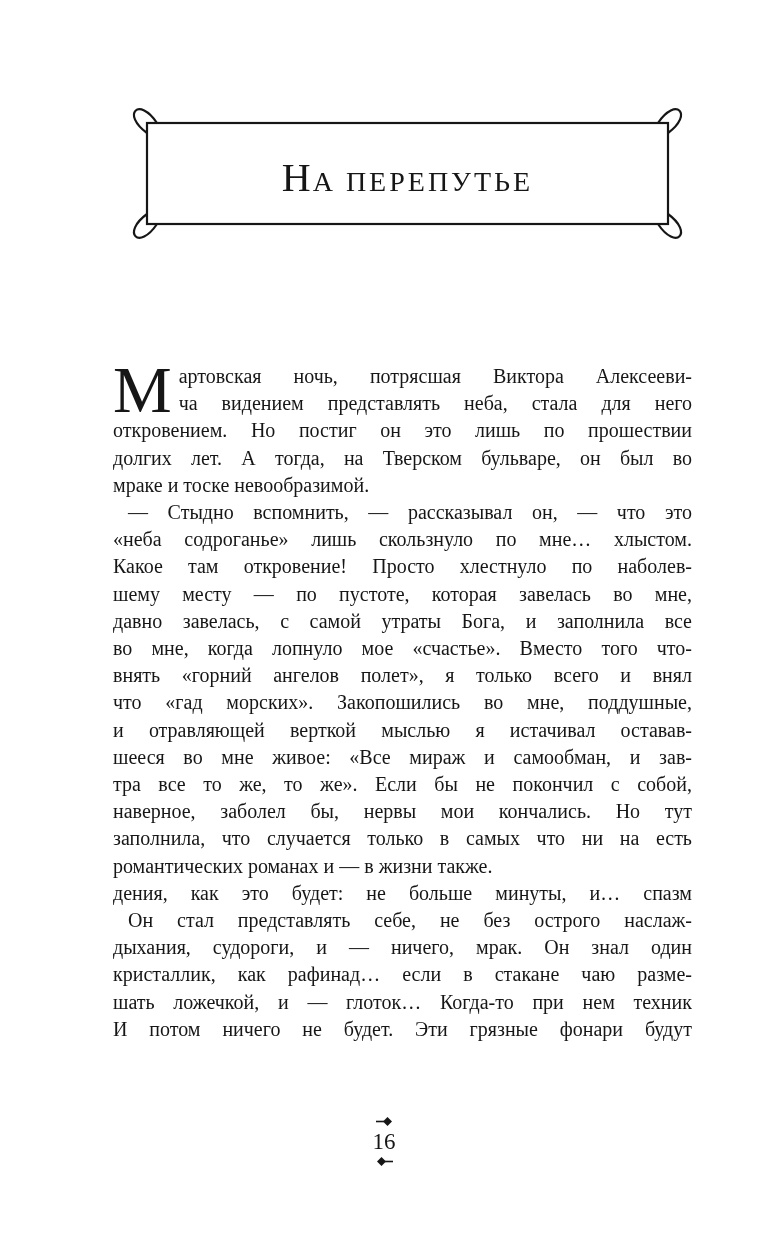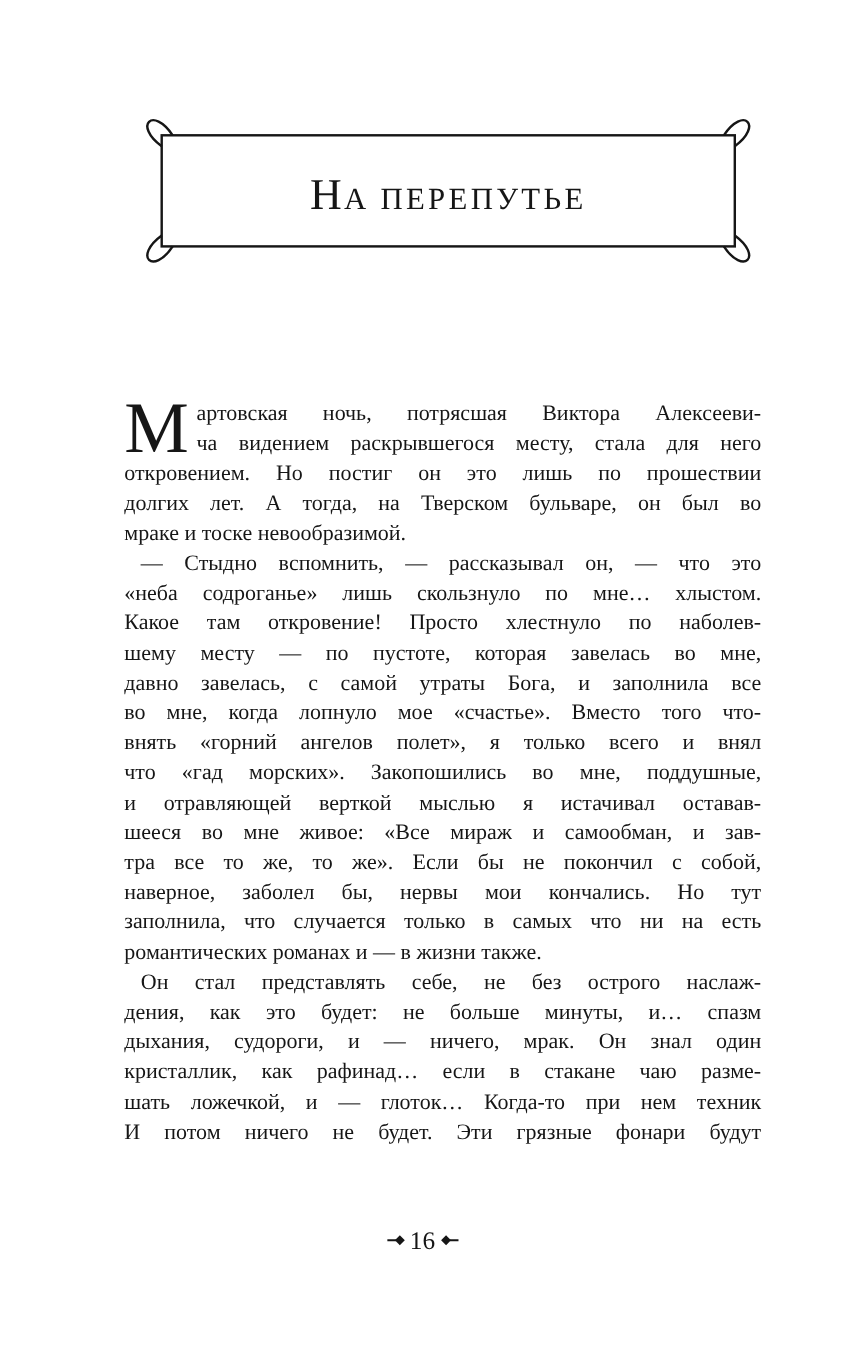--- a/index.html
+++ b/index.html
@@ -50,20 +50,21 @@
     line-height: 48px;
     height: 50px;
     margin: 3px 7px 0 0;
   }
 
   
   .footer {
     position: absolute; left: 0; top: 1116px; width: 768px;
     display: flex; align-items: center; justify-content: center;
     gap: 3px;
+    flex-direction: column;
   }
   .page-number {
     font-size: 23px; line-height: 1;
     padding: 0 1px;
   }
   .orn { display: block; }
 </style>
 </head>
 <body>
 
@@ -81,21 +82,21 @@
     <span class="baseline">
       <span class="title-initial">Н</span>
         <span class="title-rest">А ПЕРЕПУТЬЕ</span>
     </span>
   </div>
 
   <div class="body-text">
       <div class="para">
         <span class="dropcap">М</span>
         <div class="line">артовская ночь, потрясшая Виктора Алексееви-</div>
-        <div class="line">ча видением раскрывшегося месту, стала для него</div>
+        <div class="line">ча видением представлять неба, стала для него</div>
         <div class="line">откровением. Но постиг он это лишь по прошествии</div>
         <div class="line">долгих лет. А тогда, на Тверском бульваре, он был во</div>
         <div class="line last">мраке и тоске невообразимой.</div>
       </div>
       <div class="para">
         <div class="line indent">— Стыдно вспомнить, — рассказывал он, — что это</div>
         <div class="line">«неба содроганье» лишь скользнуло по мне… хлыстом.</div>
         <div class="line">Какое там откровение! Просто хлестнуло по наболев-</div>
         <div class="line">шему месту — по пустоте, которая завелась во мне,</div>
         <div class="line">давно завелась, с самой утраты Бога, и заполнила все</div>
@@ -103,22 +104,22 @@
         <div class="line">внять «горний ангелов полет», я только всего и внял</div>
         <div class="line">что «гад морских». Закопошились во мне, поддушные,</div>
         <div class="line">и отравляющей верткой мыслью я истачивал оставав-</div>
         <div class="line">шееся во мне живое: «Все мираж и самообман, и зав-</div>
         <div class="line">тра все то же, то же». Если бы не покончил с собой,</div>
         <div class="line">наверное, заболел бы, нервы мои кончались. Но тут</div>
         <div class="line">заполнила, что случается только в самых что ни на есть</div>
         <div class="line last">романтических романах и — в жизни также.</div>
       </div>
       <div class="para">
+        <div class="line">дения, как это будет: не больше минуты, и… спазм</div>
         <div class="line indent">Он стал представлять себе, не без острого наслаж-</div>
-        <div class="line">дения, как это будет: не больше минуты, и… спазм</div>
         <div class="line">дыхания, судороги, и — ничего, мрак. Он знал один</div>
         <div class="line">кристаллик, как рафинад… если в стакане чаю разме-</div>
         <div class="line">шать ложечкой, и — глоток… Когда-то при нем техник</div>
         <div class="line">И потом ничего не будет. Эти грязные фонари будут</div>
       </div>
     </div>
 
   <div class="footer">
     <svg class="orn" width="17" height="11" viewBox="0 0 17 11">
       <line x1="0" y1="5.5" x2="8" y2="5.5" stroke="#161616" stroke-width="1.6"></line>

